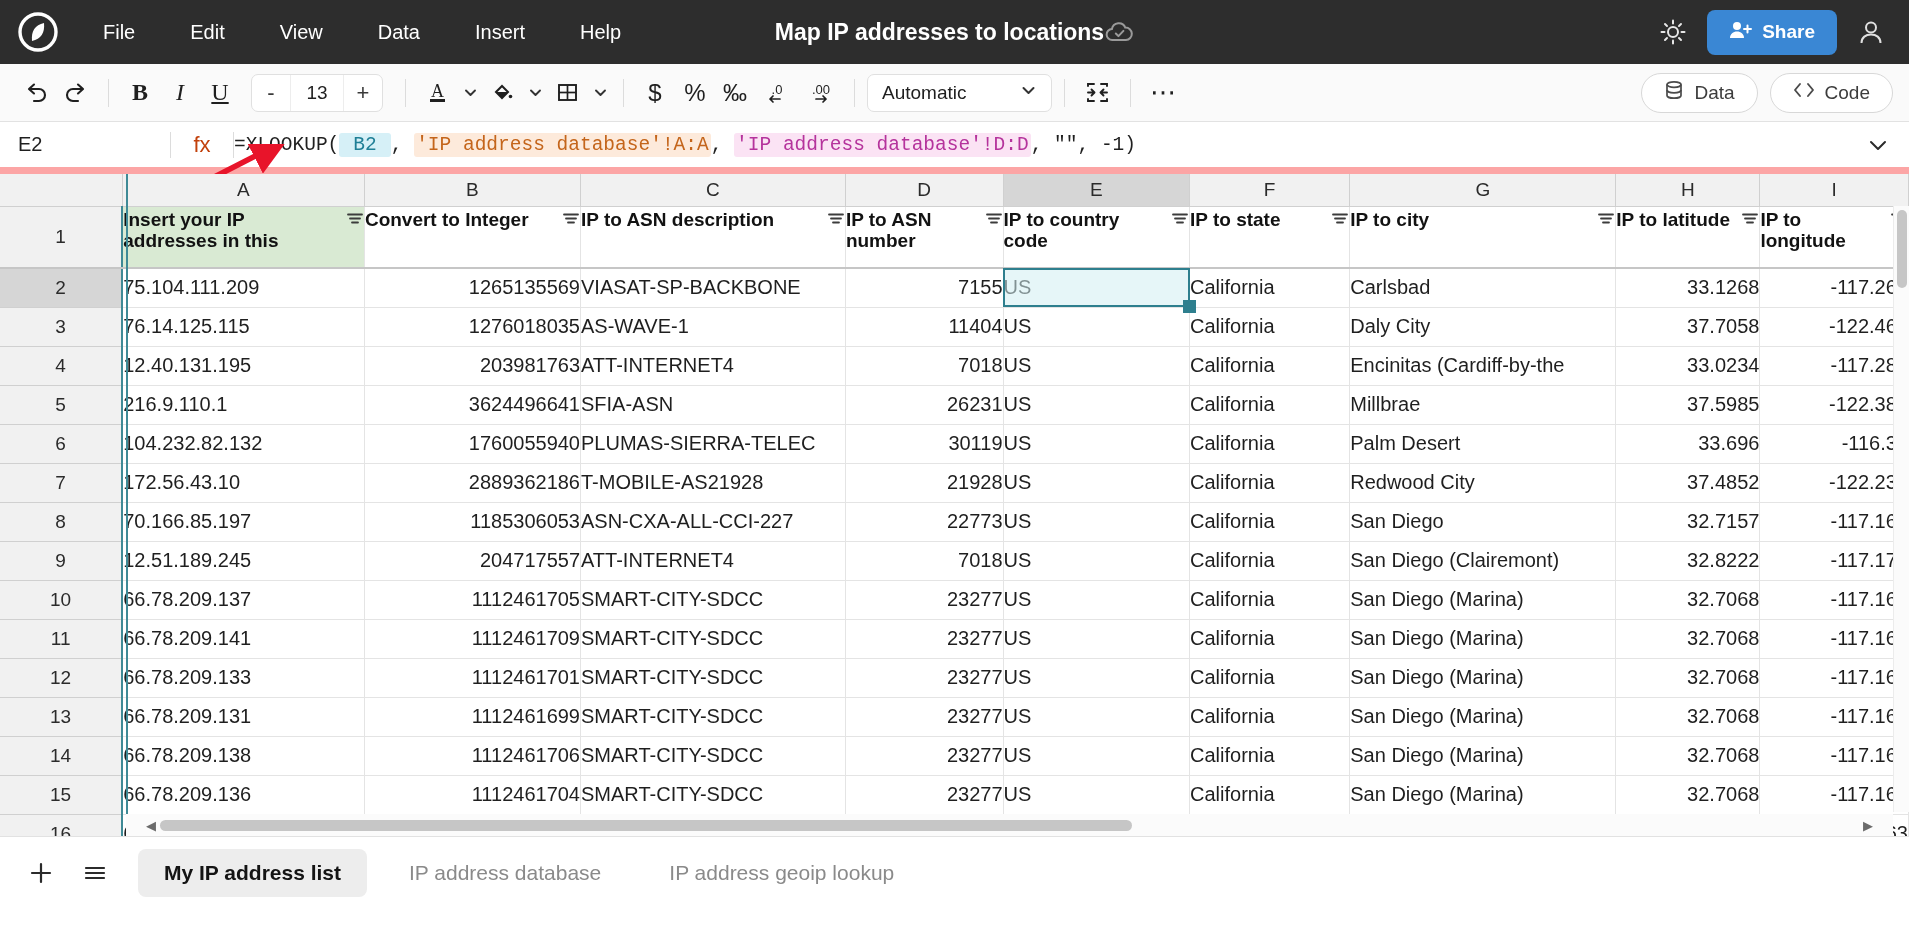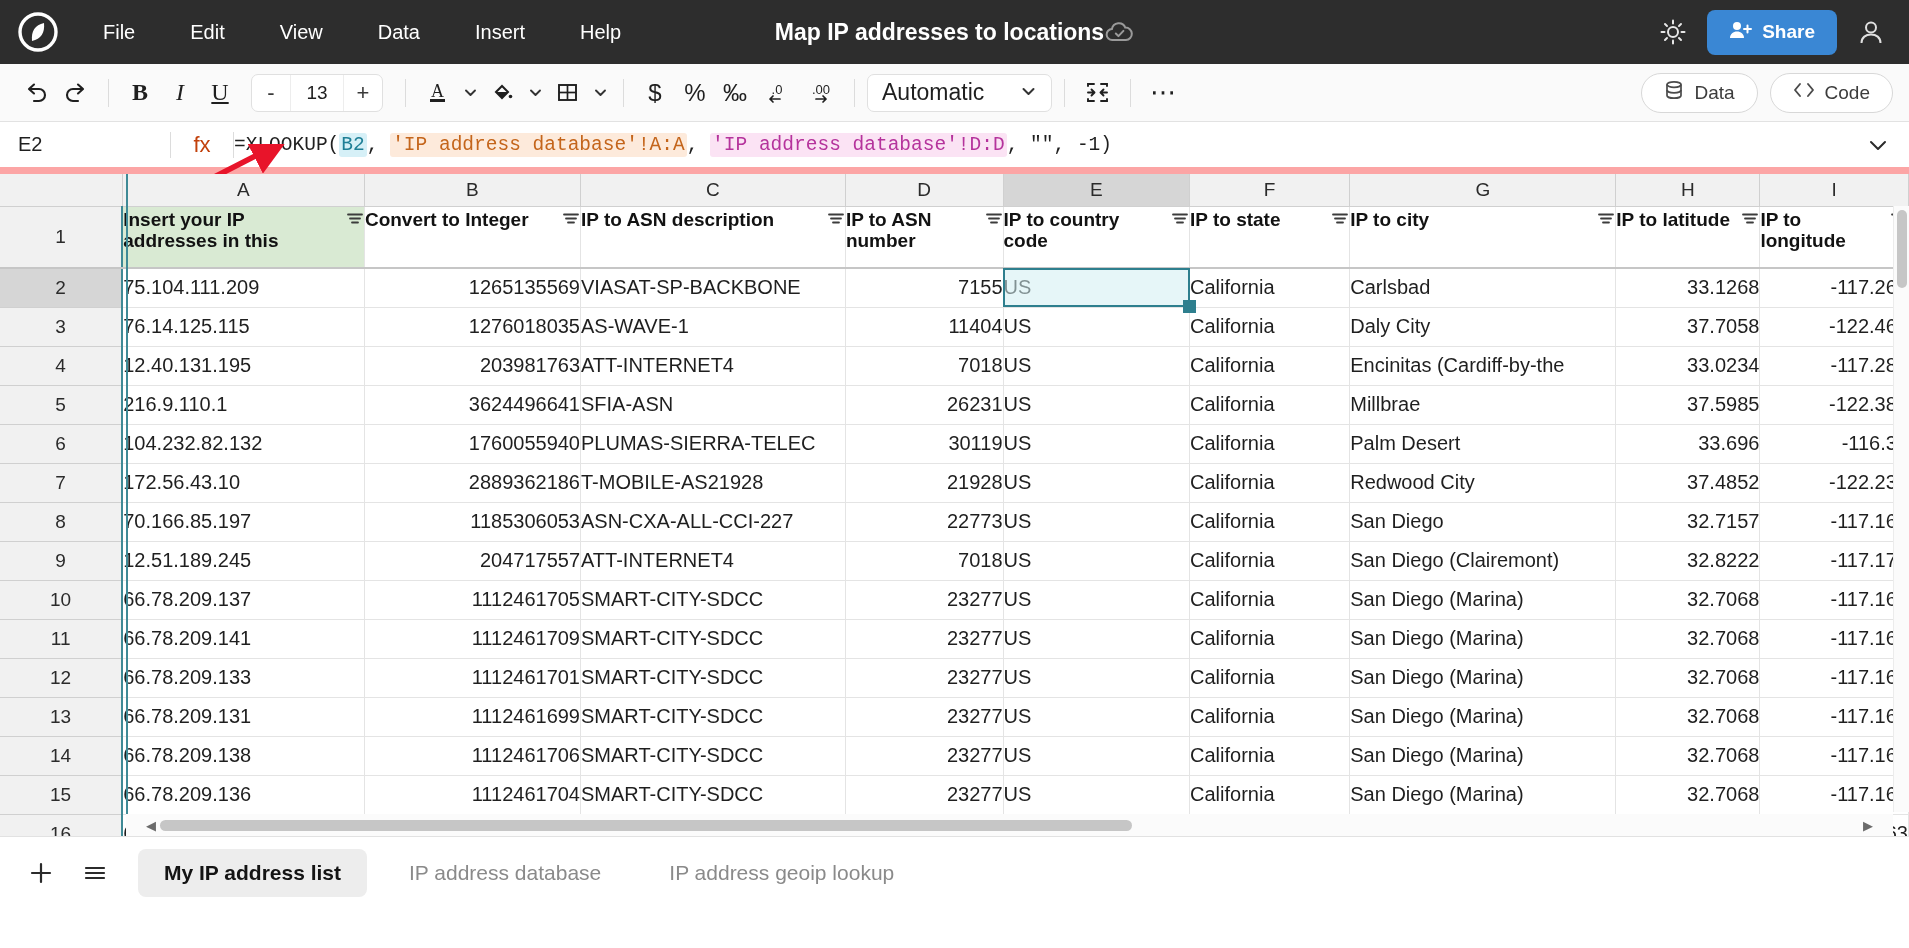--- a/index.html
+++ b/index.html
@@ -65,21 +65,21 @@
   }
   .size-val {
     width: 54px; text-align: center; font-size: 19px; color: #1f1f1f;
     border-left: 1px solid #ededed; border-right: 1px solid #ededed;
     height: 100%; display: flex; align-items: center; justify-content: center;
     cursor: text;
   }
   .fmt-select {
     display: flex; align-items: center; justify-content: space-between;
     width: 185px; height: 38px; border: 1px solid #e0e0e0; border-radius: 7px;
-    background: #fff; padding: 0 14px; font-size: 23px; color: #1f1f1f;
+    background: #fff; padding: 0 14px; font-size: 19px; color: #1f1f1f;
     cursor: pointer;
   }
   .toolbar-right { margin-left: auto; display: flex; align-items: center; gap: 12px; }
   .pill {
     display: flex; align-items: center; gap: 10px; height: 40px;
     border: 1px solid #d8d8d8; border-radius: 21px; padding: 0 22px;
     font-size: 19px; color: #3c3c3c; background: #fff; cursor: pointer;
   }
 
   
@@ -94,21 +94,21 @@
   .fx-sep { width: 1px; height: 26px; background: #dcdcdc; }
   .fx-icon {
     width: 62px; display: flex; align-items: center; justify-content: center;
     font-size: 22px; color: #c2410c; cursor: pointer;
   }
   .formula-input {
     flex: 1; height: 100%; display: flex; align-items: center;
     font-family: "Liberation Mono", monospace; font-size: 19.5px;
     color: #1f1f1f; white-space: pre; cursor: text; overflow: hidden;
   }
-  .tok-ref-blue { background: #d6f0f7; color: #1f7f96; border-radius: 3px; padding: 1px 2px; }
+  .tok-ref-blue { background: #d6f0f7; color: #1f7f96; border-radius: 3px; padding: 1px 14px; }
   .tok-ref-orange { background: #fdeadb; color: #c4651b; border-radius: 3px; padding: 1px 2px; }
   .tok-ref-pink { background: #fbe3f4; color: #b5339c; border-radius: 3px; padding: 1px 2px; }
   .fb-caret {
     width: 62px; display: flex; align-items: center; justify-content: center;
     font-size: 20px; color: #3a3a3a; cursor: pointer;
   }
   .red-arrow { position: absolute; left: 175px; top: 22px; pointer-events: none; }
 
   
   .grid-area { position: relative; width: 1909px; height: 662px; overflow: hidden; background: #fff; }

